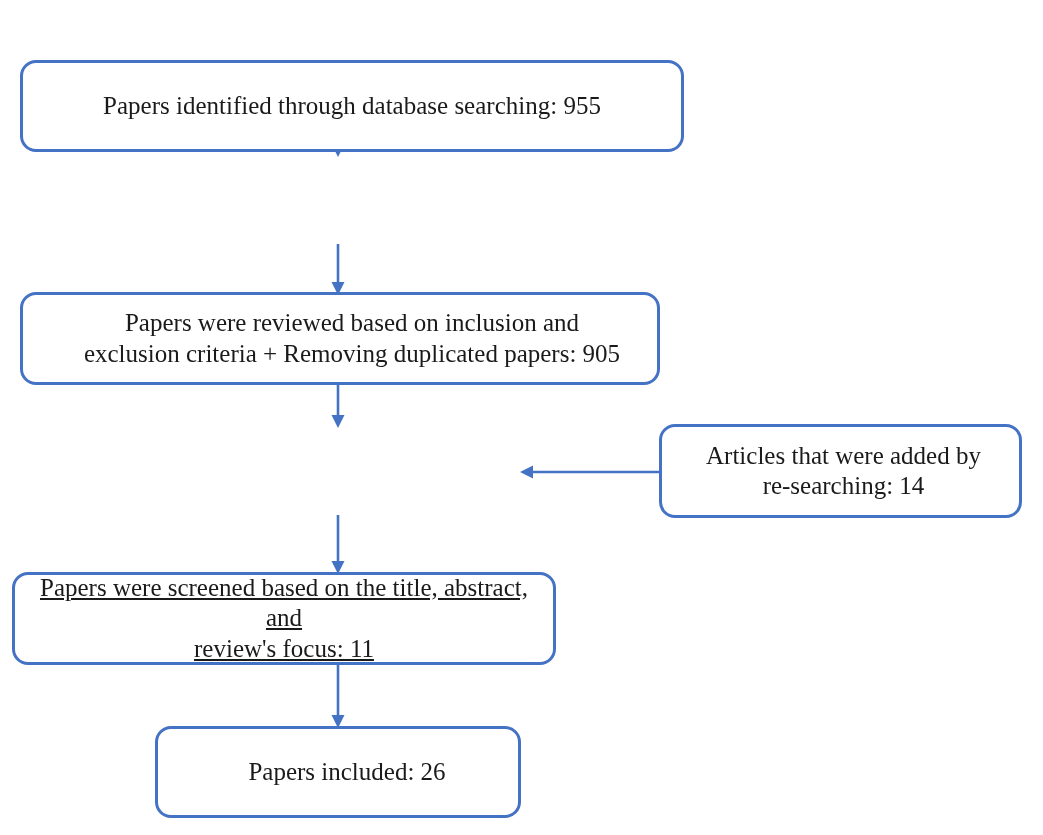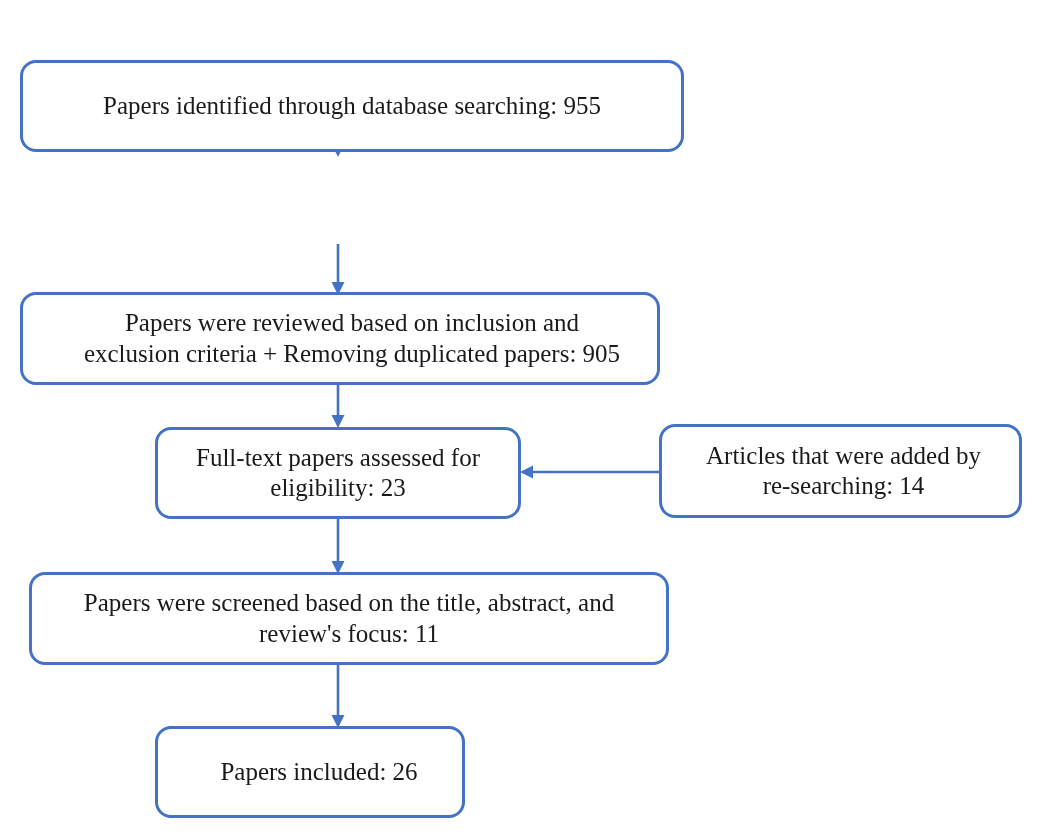--- a/index.html
+++ b/index.html
@@ -96,32 +96,28 @@
   <div class="node" style="left:20px; top:22px; width:664px; height:92px;margin-top:38px;">
     <span class="node-label">Papers identified through database searching: 955</span>
   </div>
 
 
   <div class="node" style="left:20px; top:292px; width:640px; height:93px;padding-left:38px;">
     <span class="node-label">Papers were reviewed based on inclusion and
 exclusion criteria + Removing duplicated papers: 905</span>
   </div>
 
-  <div class="node" style="left:155px; top:427px; width:366px; height:92px;">
-    <span class="node-label">Full-text papers assessed for
-eligibility: 23</span>
-  </div>
 
   <div class="node" style="left:659px; top:424px; width:363px; height:94px;padding-left:20px;">
     <span class="node-label">Articles that were added by
 re-searching: 14</span>
   </div>
 
-  <div class="node" style="left:29px; top:572px; width:640px; height:93px;">
+  <div class="node" style="left:12px; top:572px; width:544px; height:93px;text-decoration:underline;">
     <span class="node-label">Papers were screened based on the title, abstract, and
 review's focus: 11</span>
   </div>
 
-  <div class="node" style="left:155px; top:726px; width:310px; height:92px;padding-left:32px;">
+  <div class="node" style="left:155px; top:726px; width:366px; height:92px;padding-left:32px;">
     <span class="node-label">Papers included: 26</span>
   </div>
 
 </div>
 
 </body></html>

